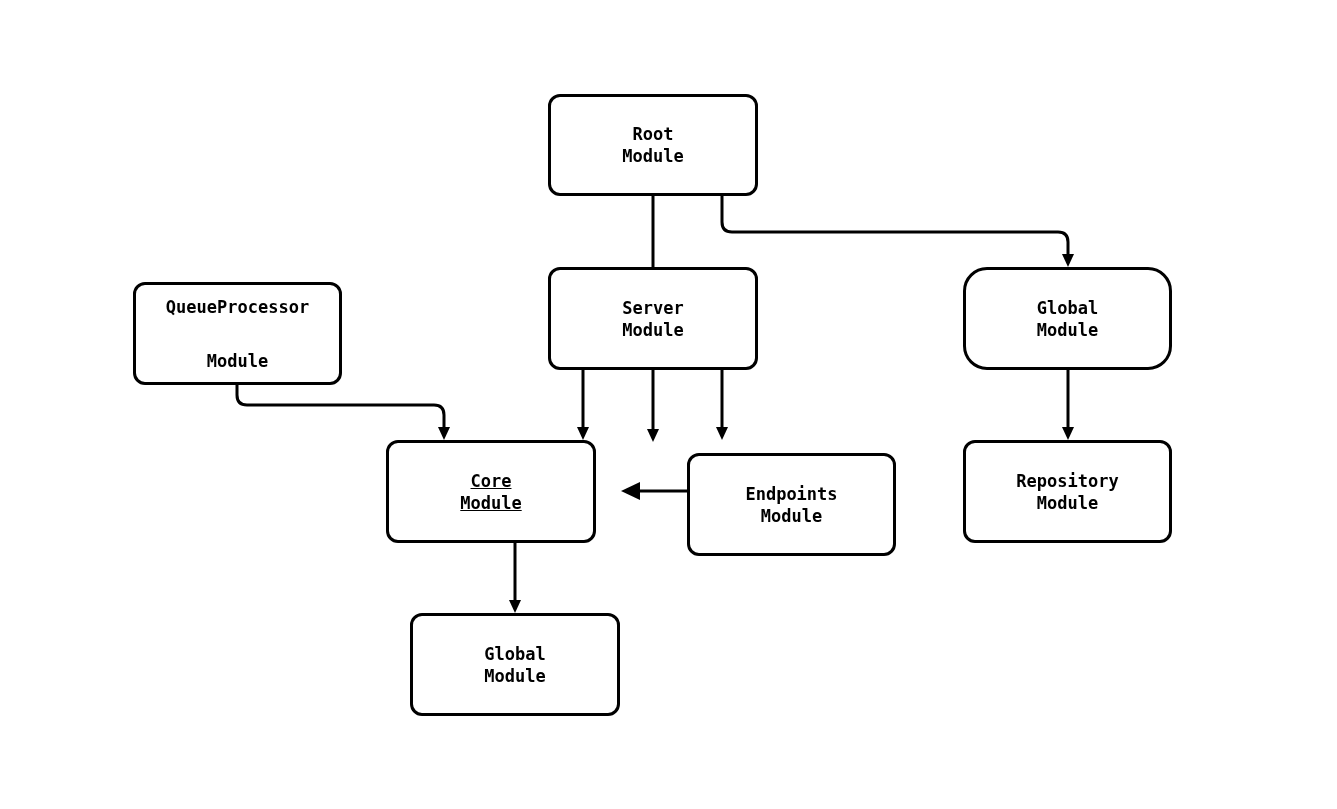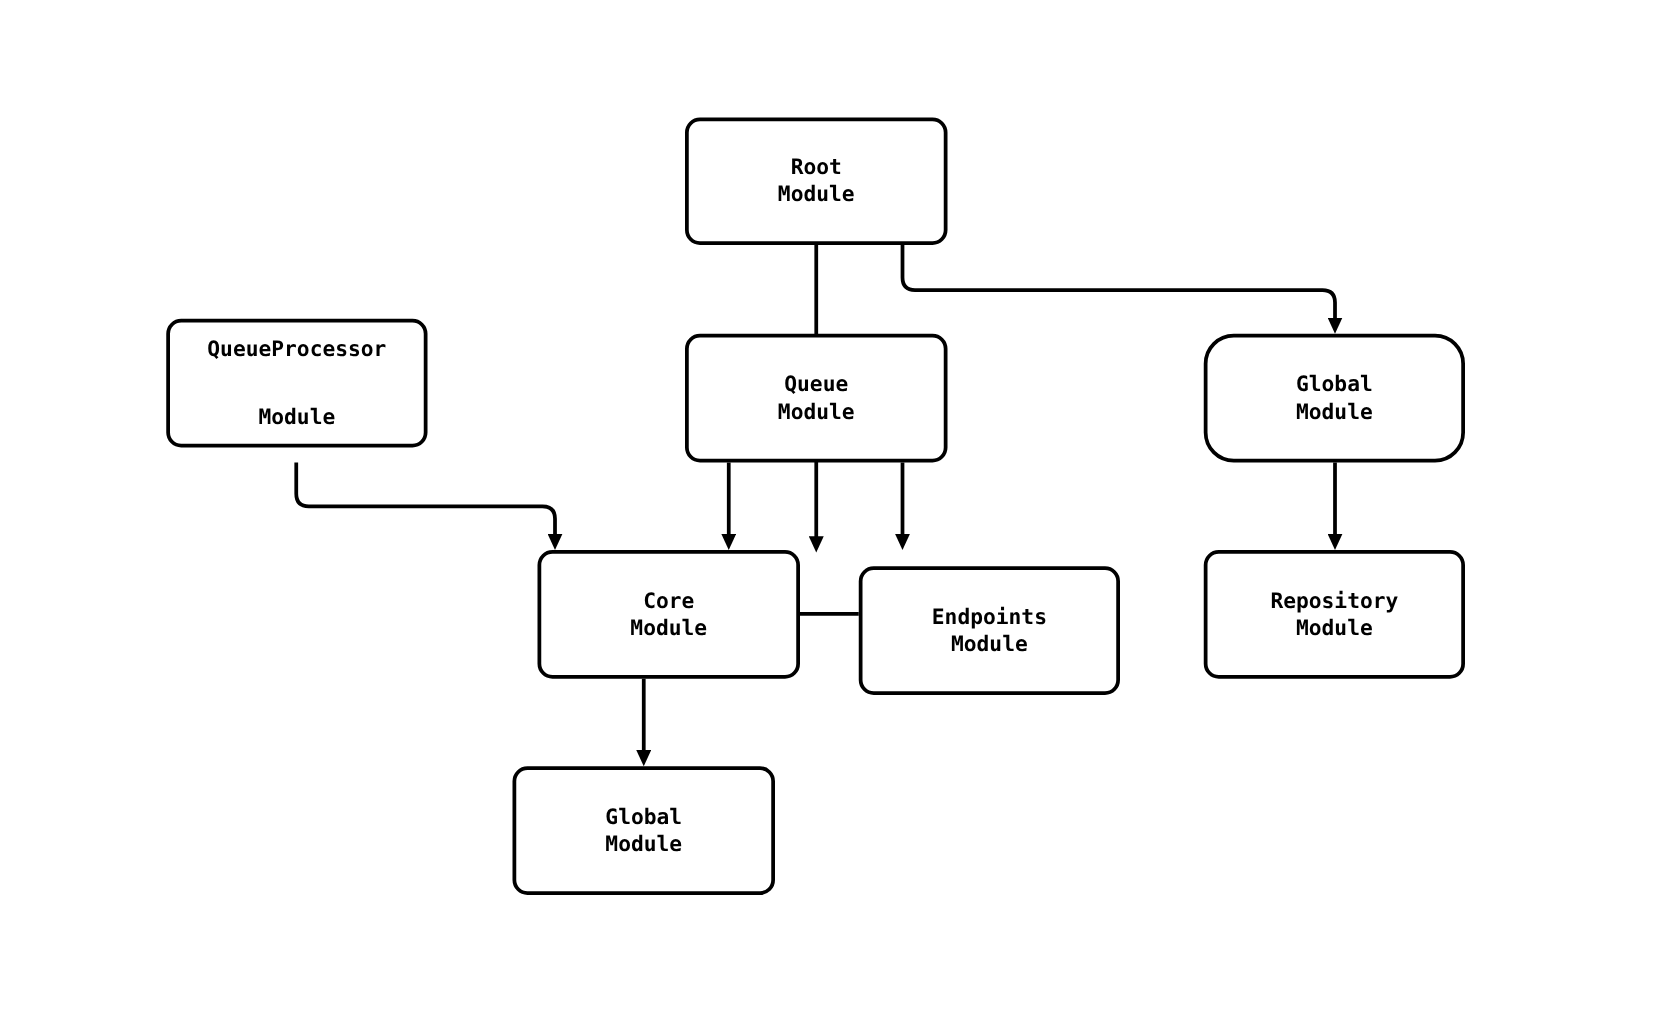--- a/index.html
+++ b/index.html
@@ -94,36 +94,36 @@
     <g>
       <path d="M 515 543 L 515 601" fill="none" stroke="#000000" stroke-width="3" marker-end="url(#arrowhead-down)"></path>
     </g>
   </svg>
 
   <div class="node" style="left:548px; top:94px; width:210px; height:102px;">
     <div class="node-label">Root</div>
     <div class="node-label">Module</div>
   </div>
 
-  <div class="node" style="left:133px; top:255px; width:209px; height:103px;gap:32px;">
+  <div class="node" style="left:133px; top:282px; width:209px; height:103px;gap:32px;">
     <div class="node-label">QueueProcessor</div>
     <div class="node-label">Module</div>
   </div>
 
   <div class="node" style="left:548px; top:267px; width:210px; height:103px;">
-    <div class="node-label">Queue</div>
+    <div class="node-label">Server</div>
     <div class="node-label">Module</div>
   </div>
 
   <div class="node" style="left:963px; top:267px; width:209px; height:103px;border-radius:24px;">
     <div class="node-label">Global</div>
     <div class="node-label">Module</div>
   </div>
 
-  <div class="node" style="left:430px; top:440px; width:210px; height:103px;">
+  <div class="node" style="left:386px; top:440px; width:210px; height:103px;text-decoration:underline;">
     <div class="node-label">Core</div>
     <div class="node-label">Module</div>
   </div>
 
   <div class="node" style="left:687px; top:453px; width:209px; height:103px;">
     <div class="node-label">Endpoints</div>
     <div class="node-label">Module</div>
   </div>
 
   <div class="node" style="left:963px; top:440px; width:209px; height:103px;">

